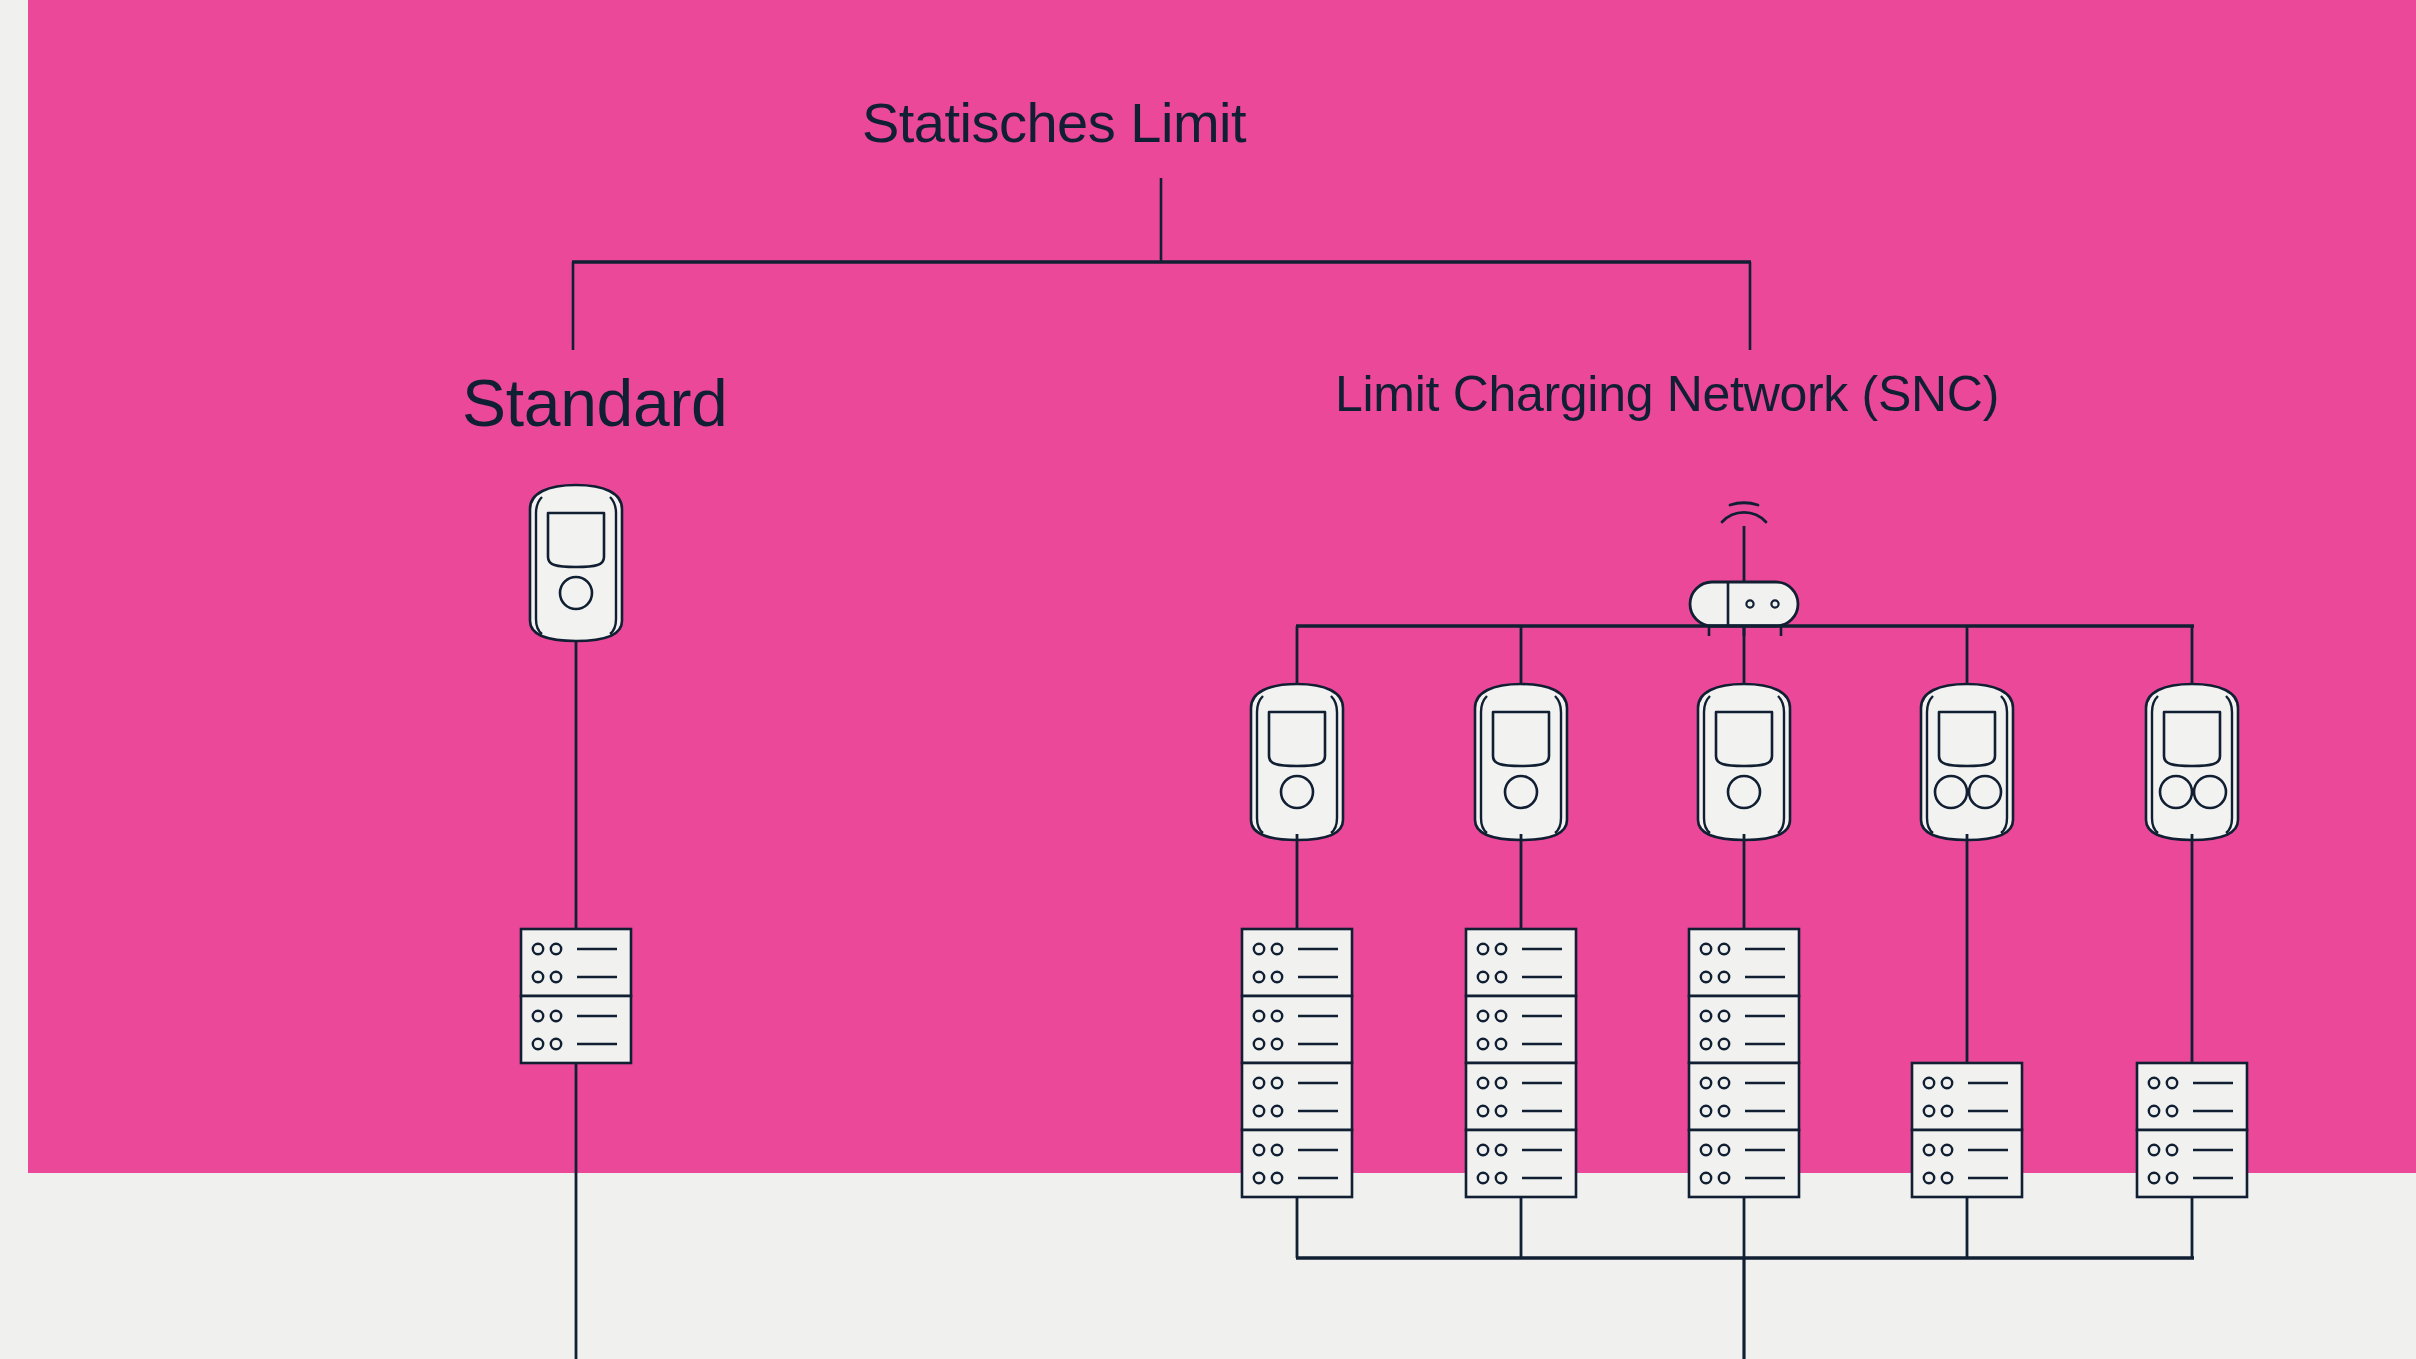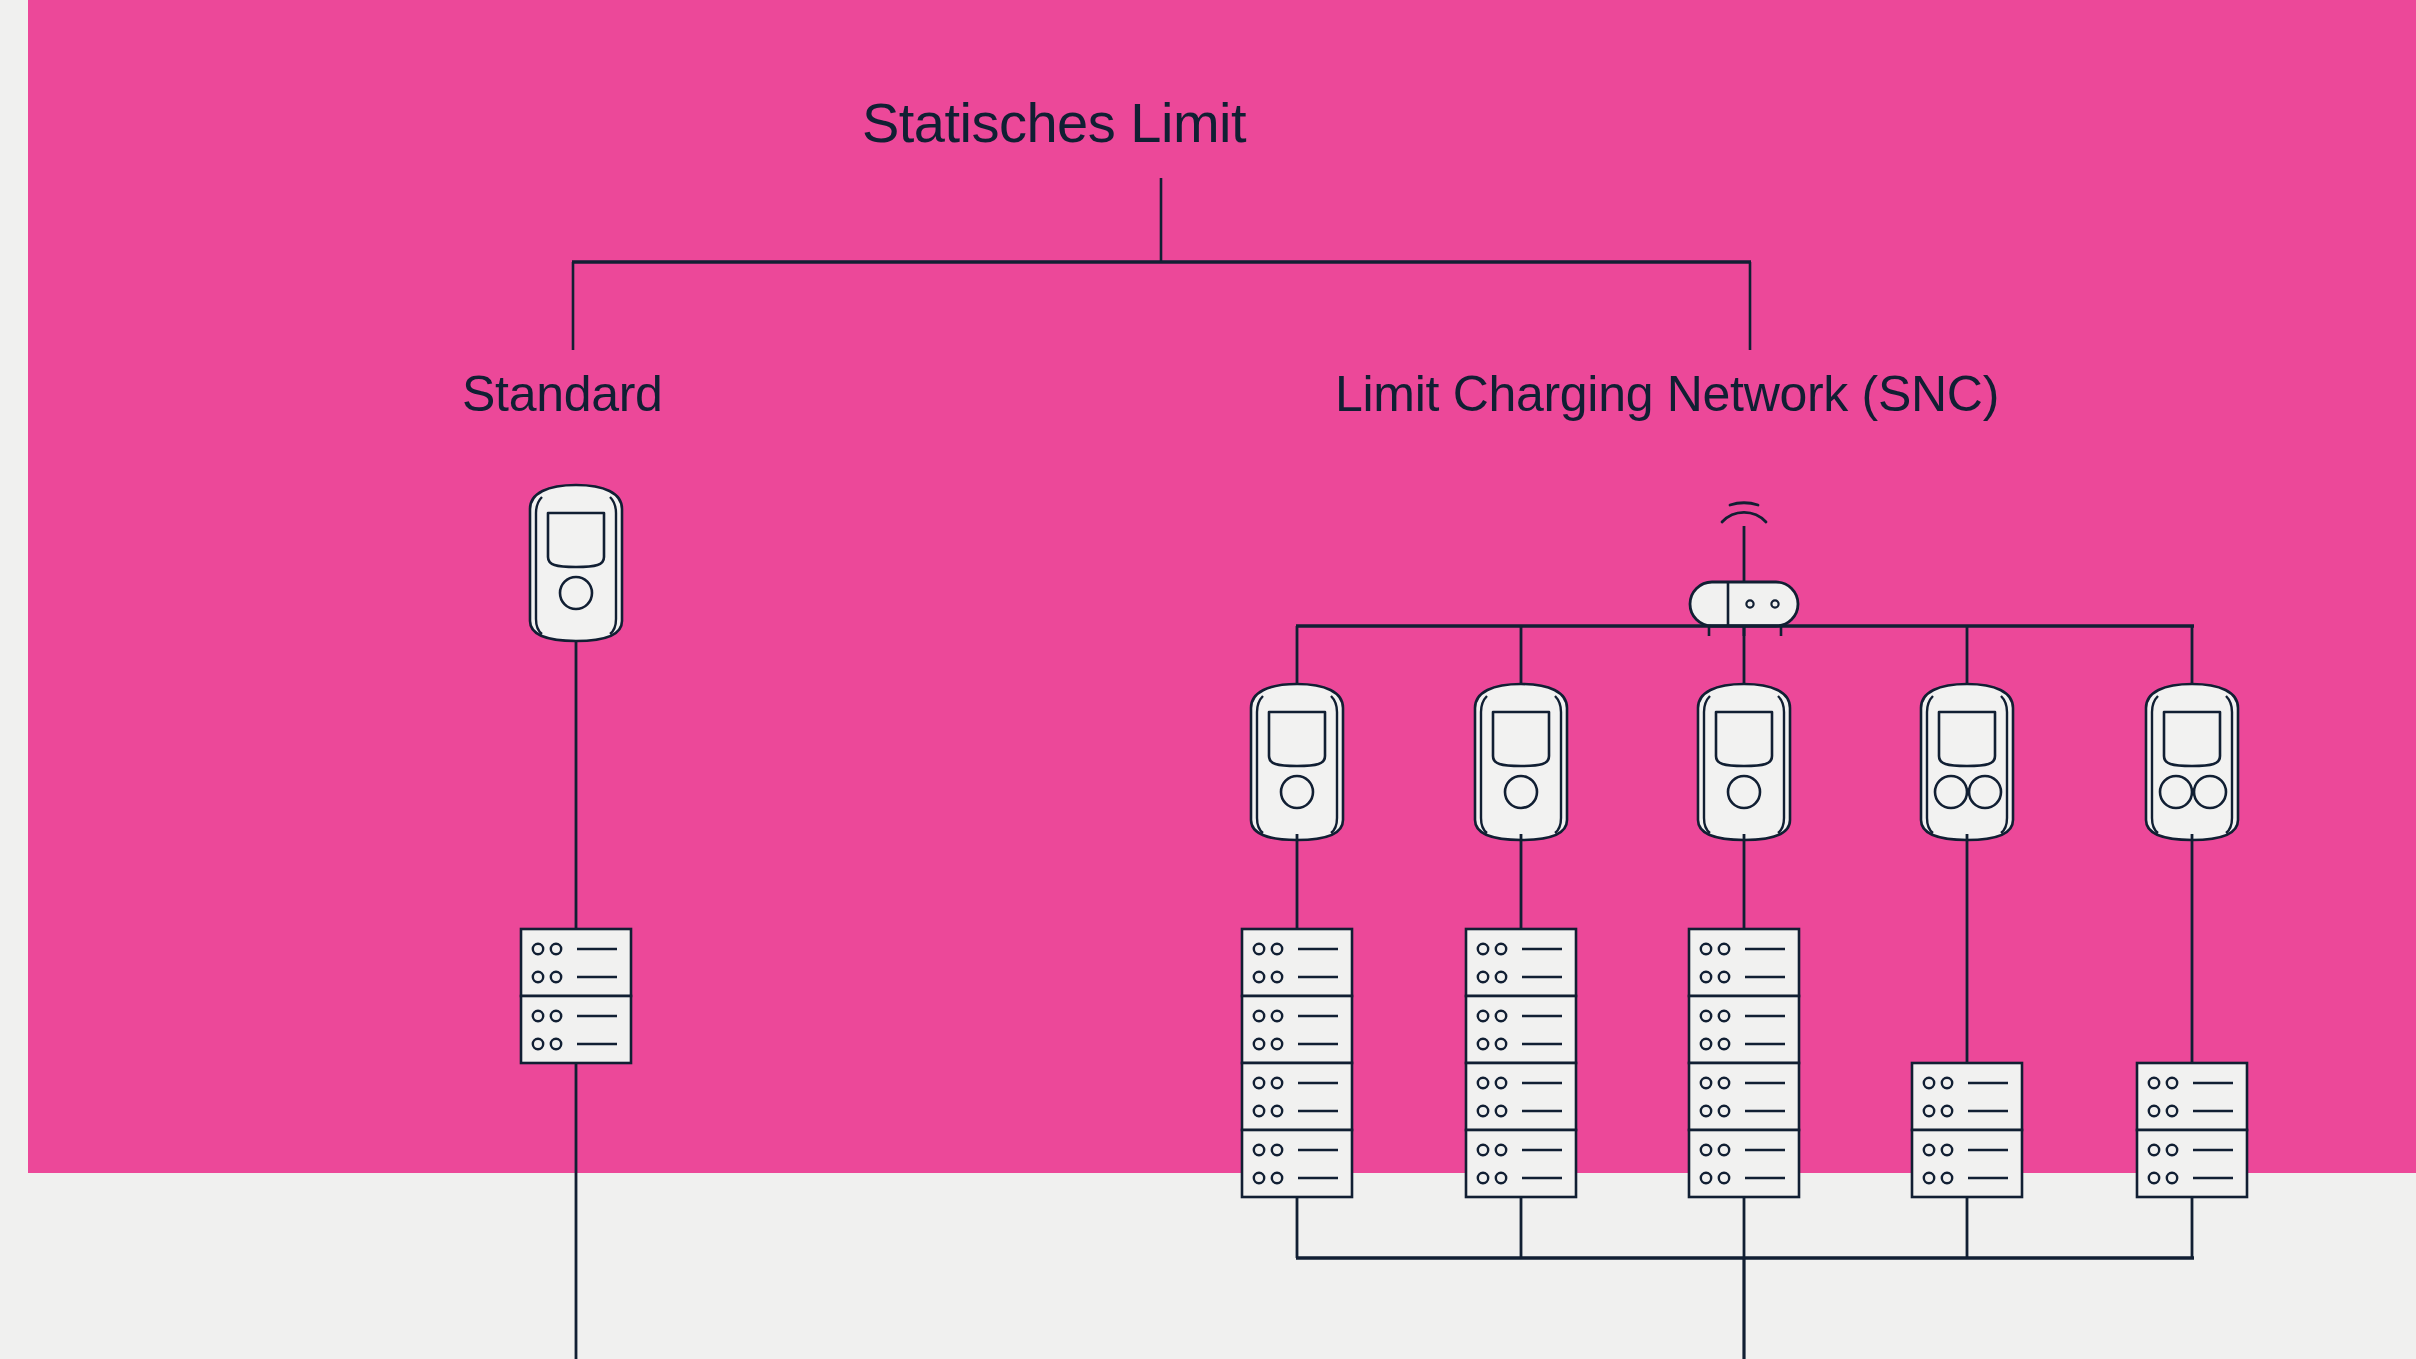--- a/index.html
+++ b/index.html
@@ -37,21 +37,21 @@
   #title-label {
     font-size: 56px;
     letter-spacing: -0.5px;
     left: 0;
     width: 2416px;
     text-align: center;
     top: 90px;
     transform: translateX(-182px);
   }
   #branch-label-standard {
-    font-size: 50px;
+    font-size: 66px;
     letter-spacing: -0.3px;
     left: 434px;
     top: 365px;
   }
   #branch-label-snc {
     font-size: 50px;
     letter-spacing: -0.3px;
     left: 1307px;
     top: 365px;
   }

